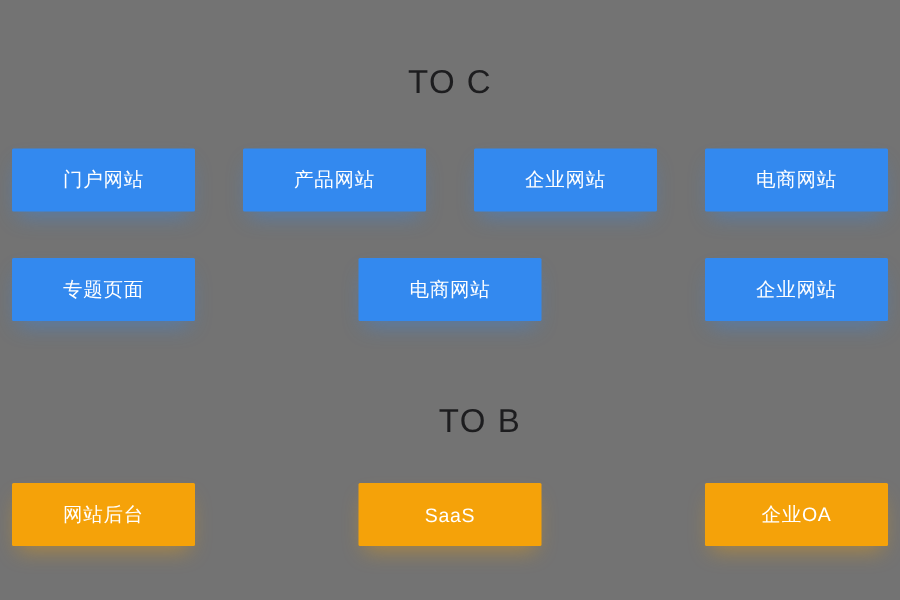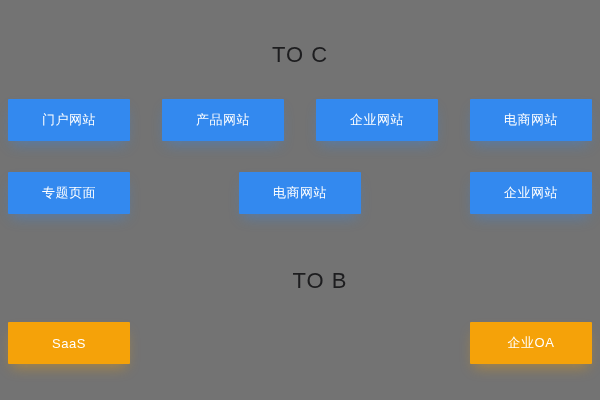--- a/index.html
+++ b/index.html
@@ -100,20 +100,23 @@
     </div>
     <div class="card card-blue">
       <span>企业网站</span>
     </div>
   </div>
 
   <div class="section-heading heading-tob">TO B</div>
 
   <div class="card-row row-b1">
     <div class="card card-orange">
+      <span>网站后台</span>
+    </div>
+    <div class="card card-orange">
       <span>SaaS</span>
     </div>
     <div class="card card-orange">
       <span>企业OA</span>
     </div>
   </div>
 
 </div>
 
 </body></html>

